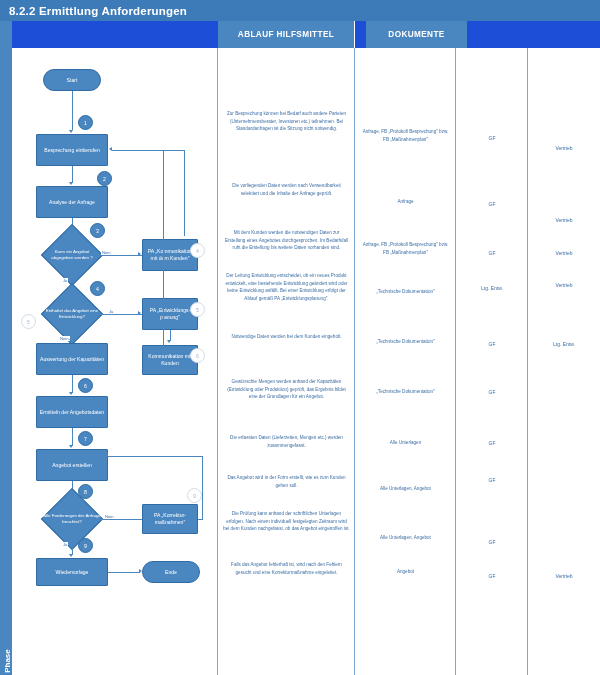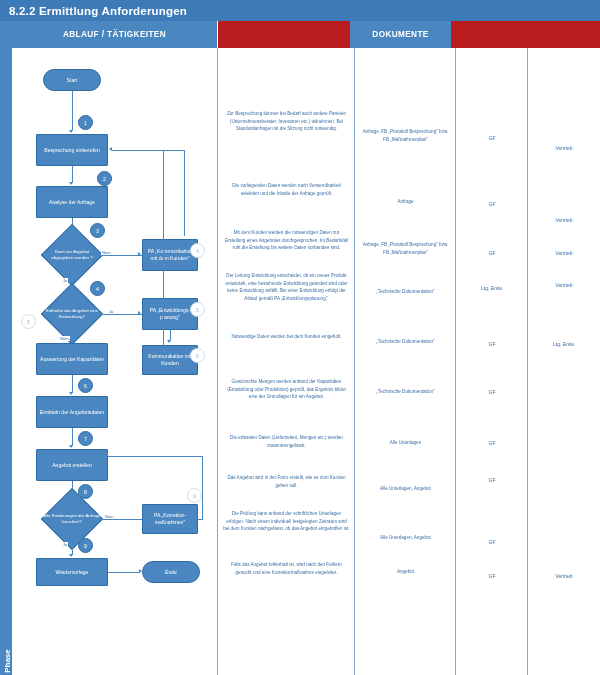--- a/index.html
+++ b/index.html
@@ -3,21 +3,21 @@
 <meta charset="utf-8">
 <style>
   * { box-sizing: border-box; margin:0; padding:0; }
   html,body { background:#ffffff; }
   body {
     width:600px; height:675px;
     font-family:"Liberation Sans", sans-serif;
     position:relative;
     overflow:hidden;
   }
-  #page { position:absolute; inset:0; background:#b91c1c; }
+  #page { position:absolute; inset:0; background:#1d4ed8; }
 
   
   .title-bar{
     position:absolute; left:0; top:0; width:600px; height:21px;
     background:#3d7ab8;
     color:#ffffff;
     font-size:11.5px; font-weight:bold;
     display:flex; align-items:center;
     padding-left:9px;
     letter-spacing:.2px;
@@ -133,22 +133,22 @@
 
 <div id="page">
 
   <div class="title-bar">8.2.2 Ermittlung Anforderungen</div>
 
   <div class="phase-band">
     <div class="phase-label">Phase</div>
   </div>
 
   <div class="hdr-row">
-    <div class="hdr" style="left:0px;width:206px;">ABLAUF / TÄTIGKEITEN</div>
-    <div class="hdr" style="left:338px;width:101px;">DOKUMENTE</div>
+    <div class="hdr" style="left:206px;width:137px;">ABLAUF HILFSMITTEL</div>
+    <div class="hdr" style="left:354px;width:101px;">DOKUMENTE</div>
   </div>
 
   <div class="body-area">
 
     <div class="col" style="left:0px;width:206px;">
       <div class="col-inner">
 
         <div class="shape term" style="left:31px;top:21px;width:58px;height:22px;">Start</div>
 
         <div class="ln lnv" style="left:60px;top:43px;height:39px;"></div>

